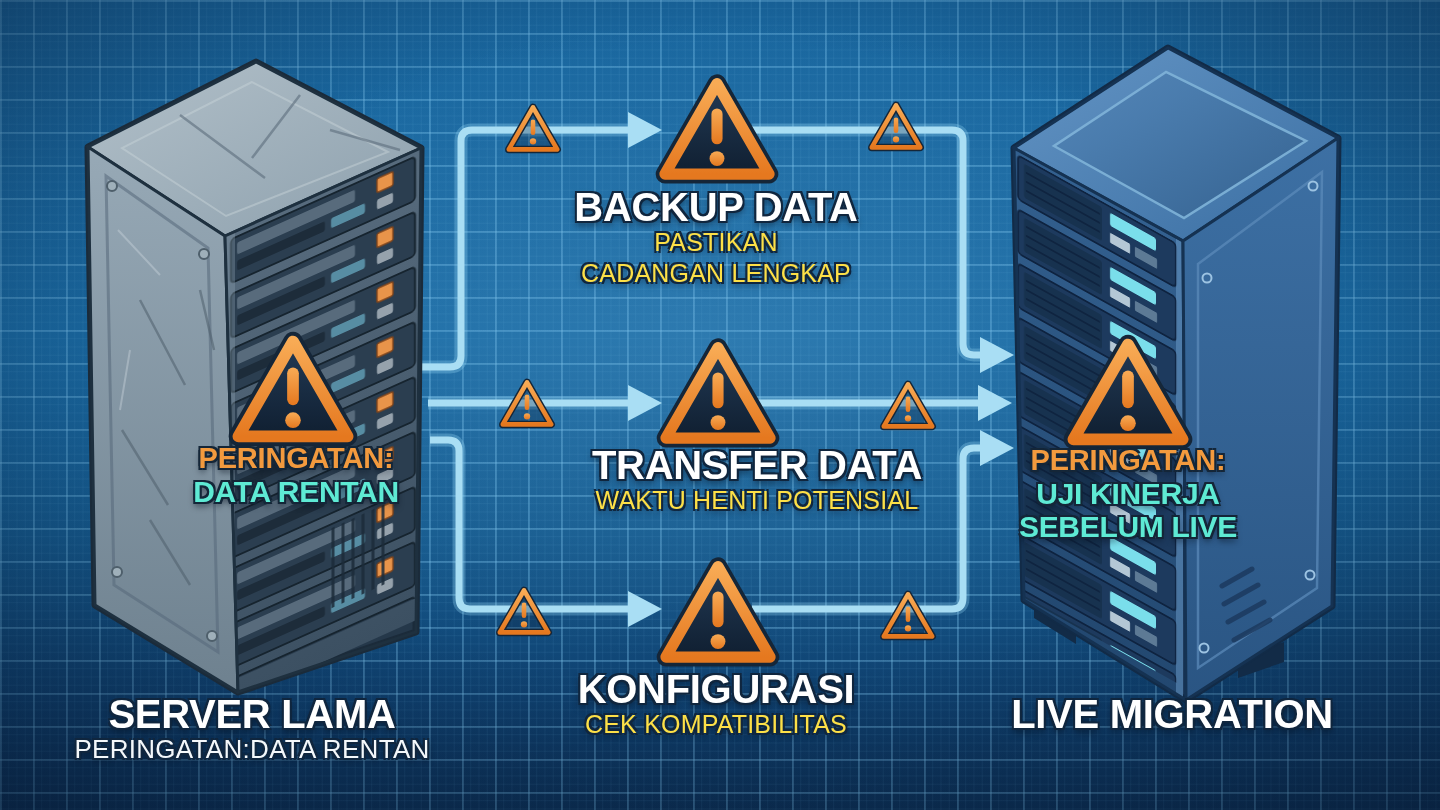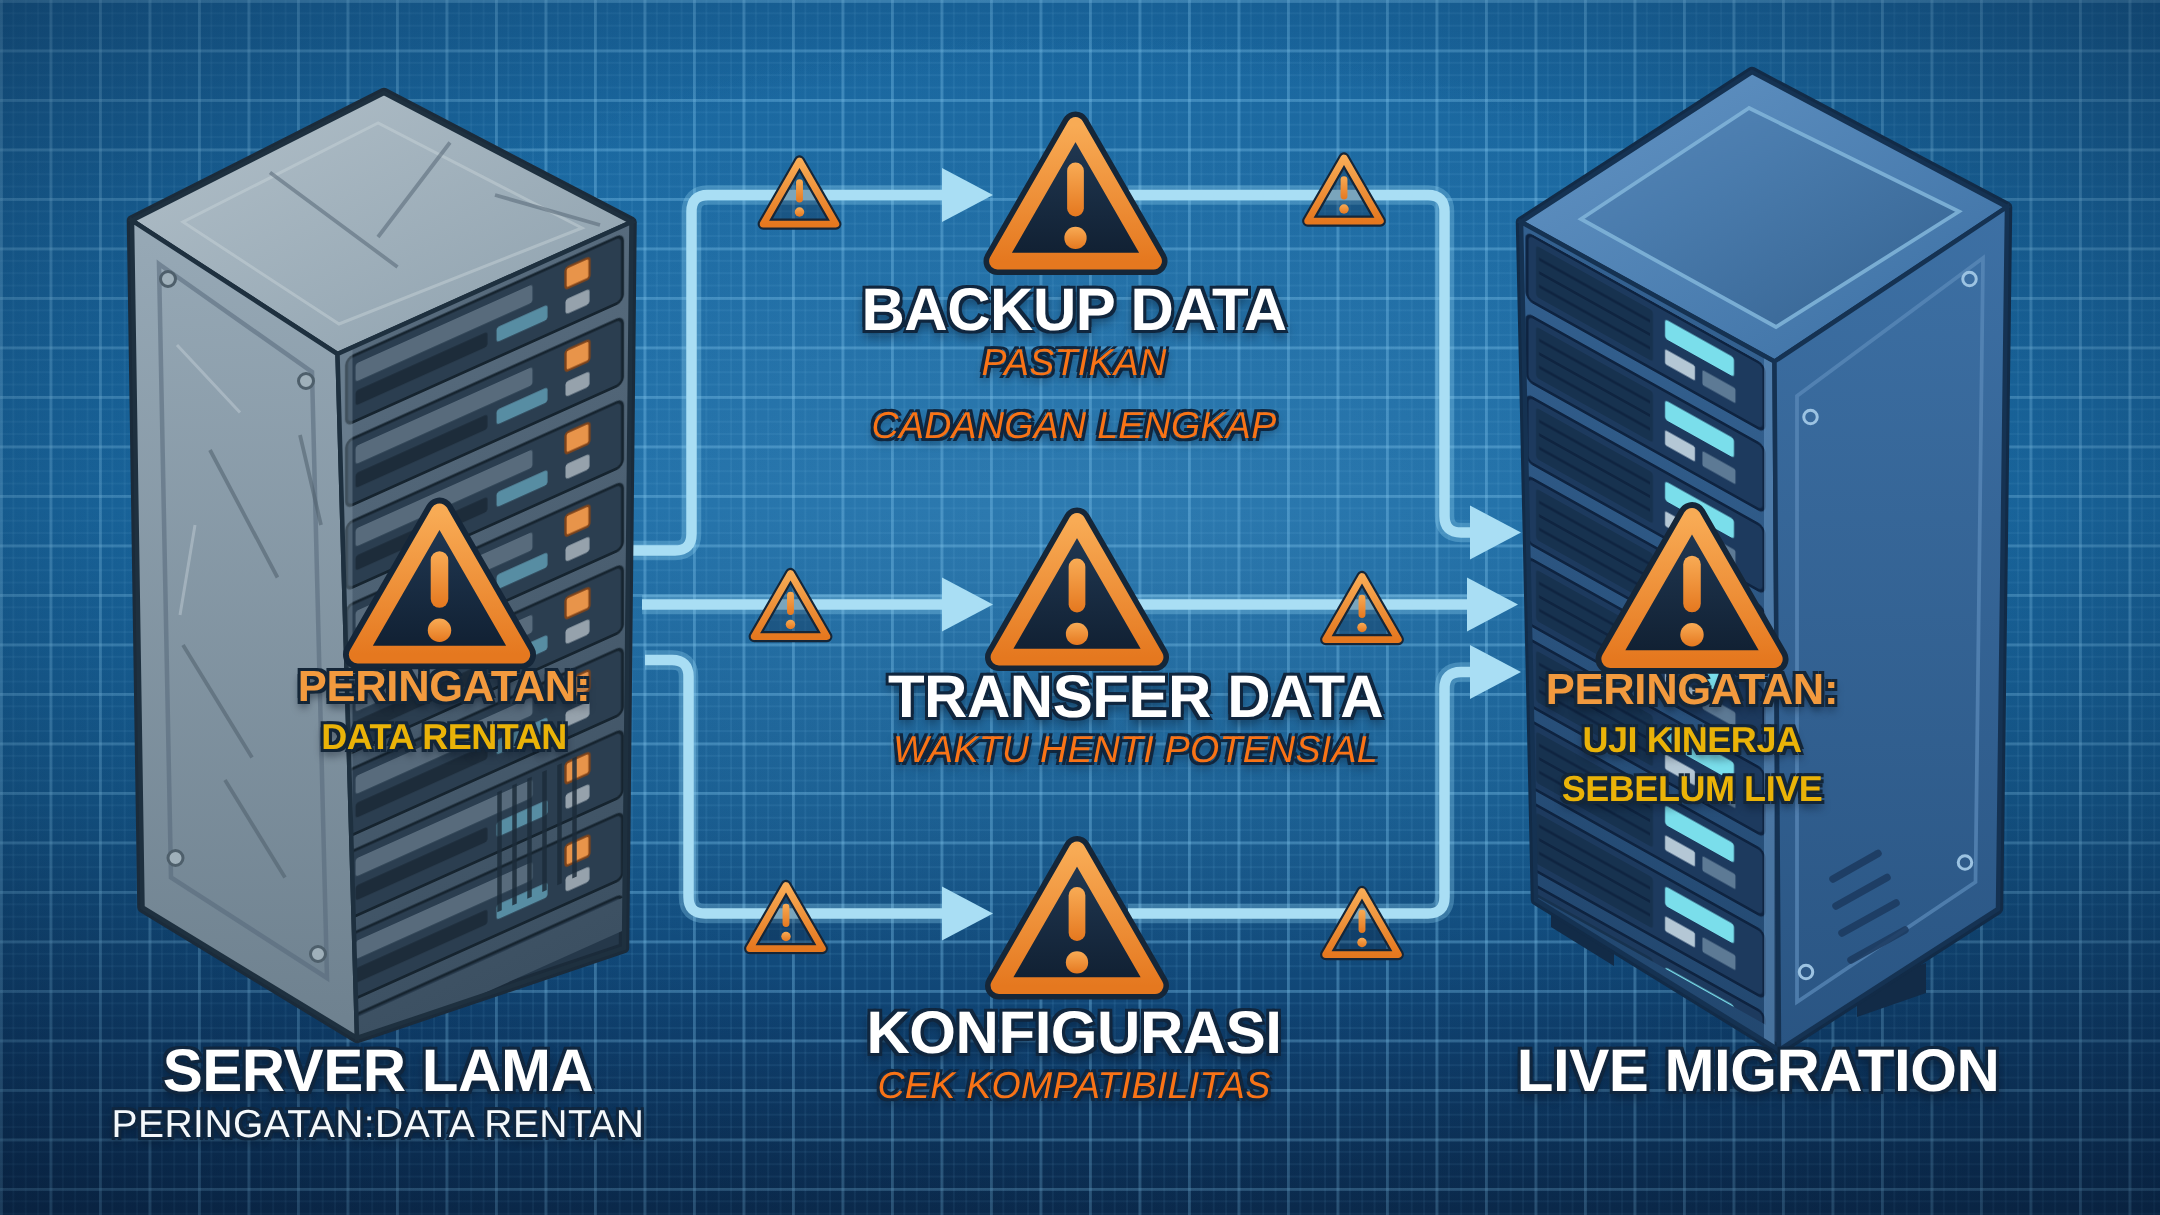--- a/index.html
+++ b/index.html
@@ -28,30 +28,29 @@
   .conn-glow{fill:none;stroke:rgba(150,215,245,.30);stroke-width:13;stroke-linejoin:round;}
   .conn{fill:none;stroke:#a9def4;stroke-width:7;stroke-linejoin:round;}
   .arrow{fill:#a9def4;}
   
   .overlay{position:absolute;transform:translateX(-50%);text-align:center;white-space:nowrap;z-index:5;}
   .t-title{
     font-size:40px;font-weight:700;color:#ffffff;line-height:34px;letter-spacing:-.3px;
     text-shadow:-2px -2px 0 #10263e,2px -2px 0 #10263e,-2px 2px 0 #10263e,2px 2px 0 #10263e,0 4px 7px rgba(4,14,28,.6);
   }
   .t-sub{
-    font-size:25px;font-weight:400;color:#f97316;line-height:30px;letter-spacing:.2px;margin-top:3px;
+    font-size:25px;font-weight:400;color:#fde047;line-height:30px;letter-spacing:.2px;margin-top:3px;
     text-shadow:-2px -2px 0 #10263e,2px -2px 0 #10263e,-2px 2px 0 #10263e,2px 2px 0 #10263e,0 3px 6px rgba(4,14,28,.6);
-    font-style:italic;
   }
   .t-warn-orange{
     font-size:29px;font-weight:700;color:#f29a3e;line-height:34px;letter-spacing:-.2px;
     text-shadow:-2px -2px 0 #142638,2px -2px 0 #142638,-2px 2px 0 #142638,2px 2px 0 #142638,0 4px 6px rgba(4,14,28,.65);
   }
   .t-warn-white{
-    font-size:24px;font-weight:700;color:#eab308;line-height:33px;letter-spacing:-.3px;
+    font-size:30px;font-weight:700;color:#5eead4;line-height:33px;letter-spacing:-.3px;
     text-shadow:-2px -2px 0 #142638,2px -2px 0 #142638,-2px 2px 0 #142638,2px 2px 0 #142638,0 4px 6px rgba(4,14,28,.65);
   }
   .t-cap-sub{
     font-size:26px;font-weight:400;color:#f4f8fb;line-height:30px;letter-spacing:.3px;margin-top:3px;
     text-shadow:-2px -2px 0 #10263e,2px -2px 0 #10263e,-2px 2px 0 #10263e,2px 2px 0 #10263e,0 3px 6px rgba(4,14,28,.6);
   }
 </style>
 </head>
 <body>
 
@@ -243,21 +242,21 @@
     <use href="#warn-filled" x="656" y="334" width="124" height="114"></use>
     <use href="#warn-filled" x="656" y="553" width="124" height="114"></use>
 
     <use href="#warn-filled" x="228" y="327" width="130" height="120"></use>
     <use href="#warn-filled" x="1063" y="330" width="130" height="120"></use>
   </svg>
 
   <div class="overlay" style="left:716px;top:190px;">
     <div class="t-title">BACKUP DATA</div>
     <div class="t-sub">PASTIKAN</div>
-    <div class="t-sub" style="margin-top:12px;">CADANGAN LENGKAP</div>
+    <div class="t-sub" style="margin-top:1px;">CADANGAN LENGKAP</div>
   </div>
 
   <div class="overlay" style="left:716px;top:448px;margin-left:41px;">
     <div class="t-title">TRANSFER DATA</div>
     <div class="t-sub">WAKTU HENTI POTENSIAL</div>
   </div>
 
   <div class="overlay" style="left:716px;top:672px;">
     <div class="t-title">KONFIGURASI</div>
     <div class="t-sub">CEK KOMPATIBILITAS</div>

